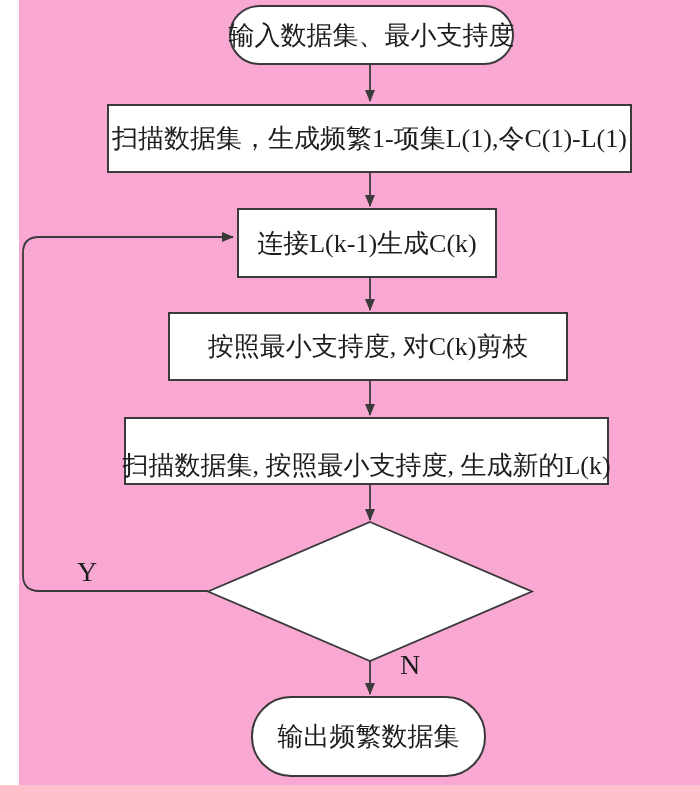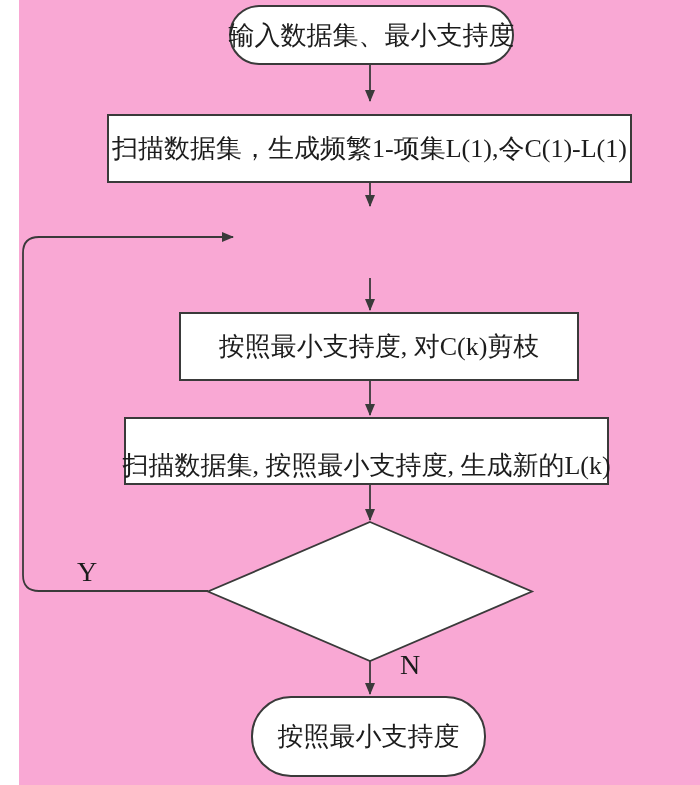--- a/index.html
+++ b/index.html
@@ -9,23 +9,23 @@
   }
   #edges-svg{position:absolute;left:0;top:0;z-index:1;}
   .node{
     position:absolute;z-index:2;box-sizing:border-box;
     display:flex;align-items:center;justify-content:center;
     background:#ffffff;border:2px solid #3a3a3a;
     font-size:26px;color:#1c1c1c;white-space:nowrap;text-align:center;
   }
   .terminator{border-radius:32px;}
   #node-start{left:210px;top:5px;width:285px;height:60px;border-radius:30px;}
-  #node-scan-initial{left:88px;top:114px;width:525px;height:69px;}
+  #node-scan-initial{left:88px;top:104px;width:525px;height:69px;}
   #node-join{left:218px;top:208px;width:260px;height:70px;}
-  #node-prune{left:160px;top:312px;width:400px;height:69px;justify-content:center;}
+  #node-prune{left:149px;top:312px;width:400px;height:69px;justify-content:center;}
   #node-scan-new{left:105px;top:417px;width:485px;height:68px;align-items:flex-end;}
   #node-end{left:232px;top:696px;width:235px;height:81px;border-radius:40px;}
   .decision-label{
     position:absolute;z-index:3;left:221px;top:572px;width:260px;height:38px;
     display:flex;align-items:center;justify-content:center;
     font-size:26px;color:#1c1c1c;white-space:nowrap;
   }
   .edge-label{
     position:absolute;z-index:3;font-size:28px;color:#1c1c1c;
     font-family:"Liberation Serif","DejaVu Serif",serif;
@@ -57,31 +57,34 @@
   </svg>
 
   <div class="node terminator" id="node-start">
     <span>输入数据集、最小支持度</span>
   </div>
 
   <div class="node" id="node-scan-initial">
     <span>扫描数据集，生成频繁1-项集L(1),令C(1)-L(1)</span>
   </div>
 
+  <div class="node" id="node-join">
+    <span>连接L(k-1)生成C(k)</span>
+  </div>
 
   <div class="node" id="node-prune">
     <span>按照最小支持度, 对C(k)剪枝</span>
   </div>
 
   <div class="node" id="node-scan-new">
     <span>扫描数据集, 按照最小支持度, 生成新的L(k)</span>
   </div>
 
 
   <div class="node terminator" id="node-end">
-    <span>按照最小支持度</span>
+    <span>输出频繁数据集</span>
   </div>
 
   <div class="edge-label" id="label-yes">Y</div>
 
   <div class="edge-label" id="label-no">N</div>
 
 </div>
 
 </body></html>

